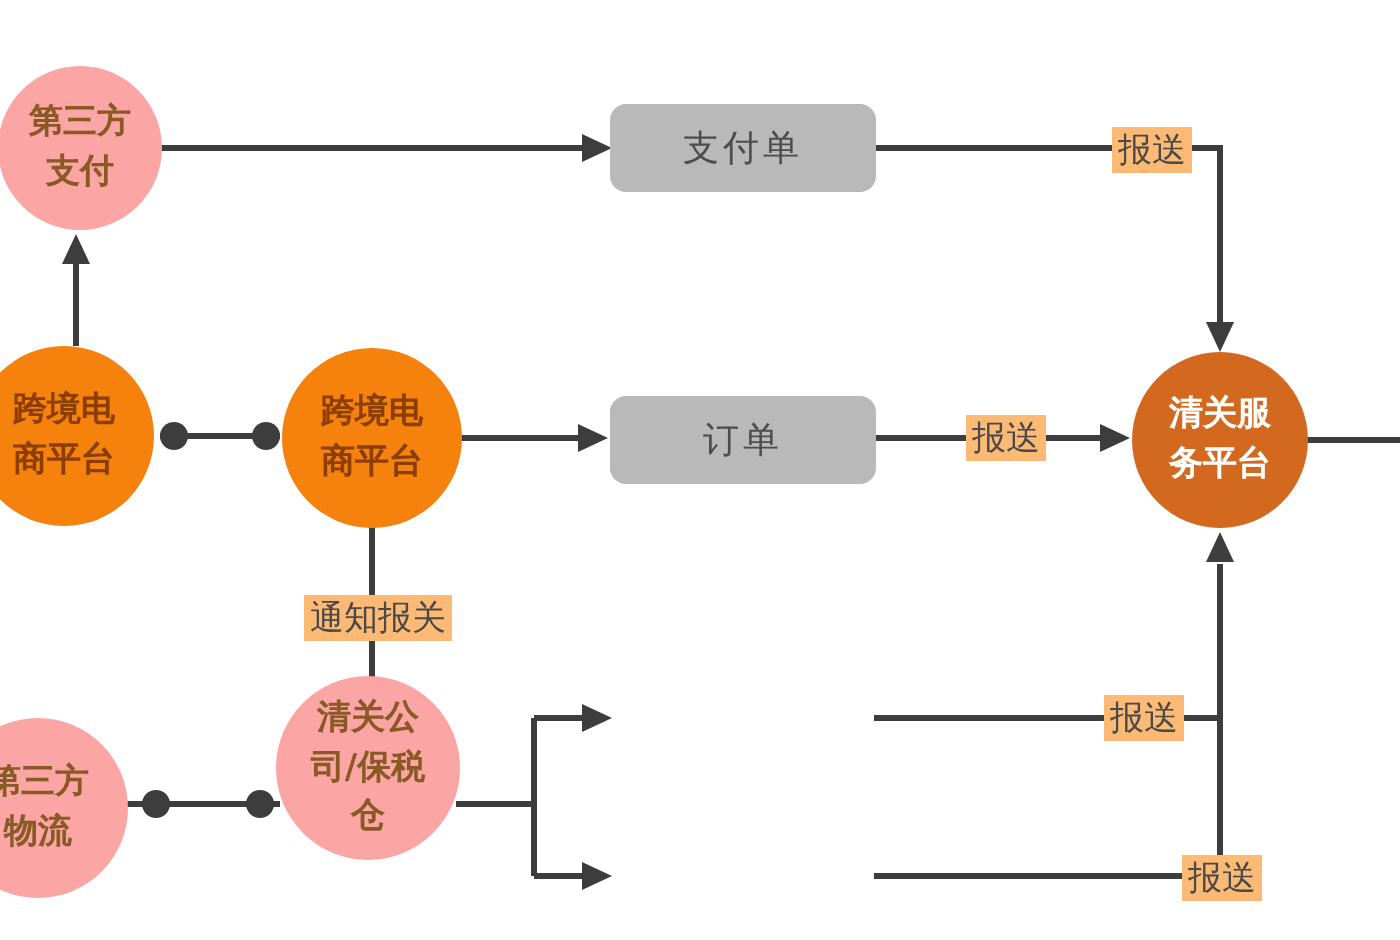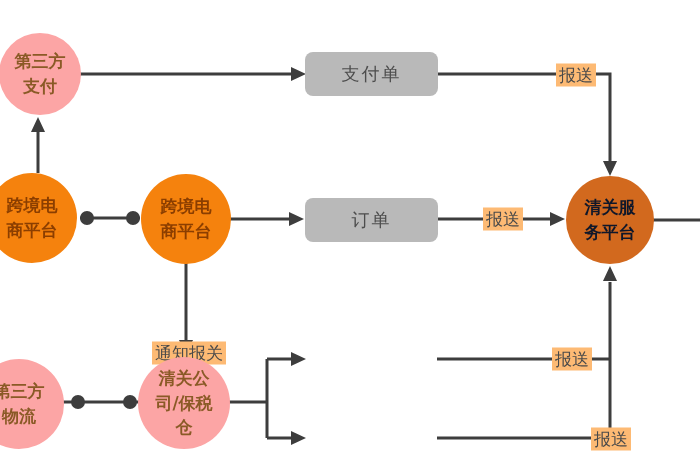--- a/index.html
+++ b/index.html
@@ -24,21 +24,21 @@
     justify-content: center;
     text-align: center;
     font-weight: bold;
     font-size: 17px;
     line-height: 1.45;
     white-space: pre-line;
     z-index: 3;
   }
   .node.light  { background: #fca5a5; color: #8A5A26; }
   .node.bright { background: #F5820D; color: #8B3E00; }
-  .node.dark   { background: #D2691E; color: #0f172a; }
+  .node.dark   { background: #D2691E; color: #ffffff; }
   .doc {
     position: absolute;
     left: 305px;
     width: 133px;
     height: 44px;
     background: #B9B9B9;
     border-radius: 8px;
     display: flex;
     align-items: center;
     justify-content: center;
@@ -94,35 +94,35 @@
       <circle cx="133" cy="218" r="7"></circle>
       <circle cx="78" cy="402" r="7"></circle>
       <circle cx="130" cy="402" r="7"></circle>
     </g>
   </svg>
 
   <span class="edge-label" style="left:576px; top:75px;">报送</span>
   <span class="edge-label" style="left:503px; top:219px;">报送</span>
   <span class="edge-label" style="left:572px; top:359px;">报送</span>
   <span class="edge-label" style="left:611px; top:439px;">报送</span>
-  <span class="edge-label" style="left:189px; top:309px;margin-top:44px;">通知报关</span>
+  <span class="edge-label" style="left:189px; top:309px;">通知报关</span>
 
   <div class="node light" style="left:-1px; top:33px; width:82px; height:82px;">第三方
 支付</div>
 
   <div class="node bright" style="left:-13px; top:173px; width:90px; height:90px;">跨境电
 商平台</div>
 
   <div class="node bright" style="left:141px; top:174px; width:90px; height:90px;">跨境电
 商平台</div>
 
   <div class="node light" style="left:-26px; top:359px; width:90px; height:90px;">第三方
 物流</div>
 
-  <div class="node light" style="left:138px; top:357px; width:92px; height:92px;">清关公
+  <div class="node light" style="left:138px; top:338px; width:92px; height:92px;">清关公
 司/保税
 仓</div>
 
   <div class="node dark" style="left:566px; top:176px; width:88px; height:88px;">清关服
 务平台</div>
 
   <div class="doc" style="top:52px;">支付单</div>
 
   <div class="doc" style="top:198px;">订单</div>
 

